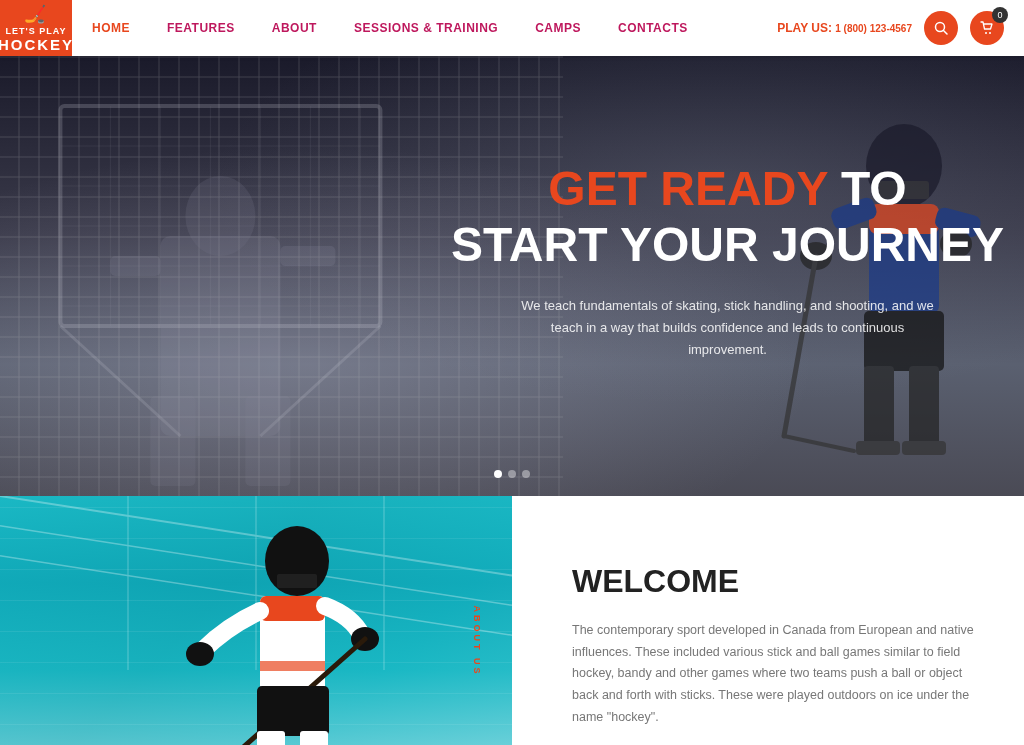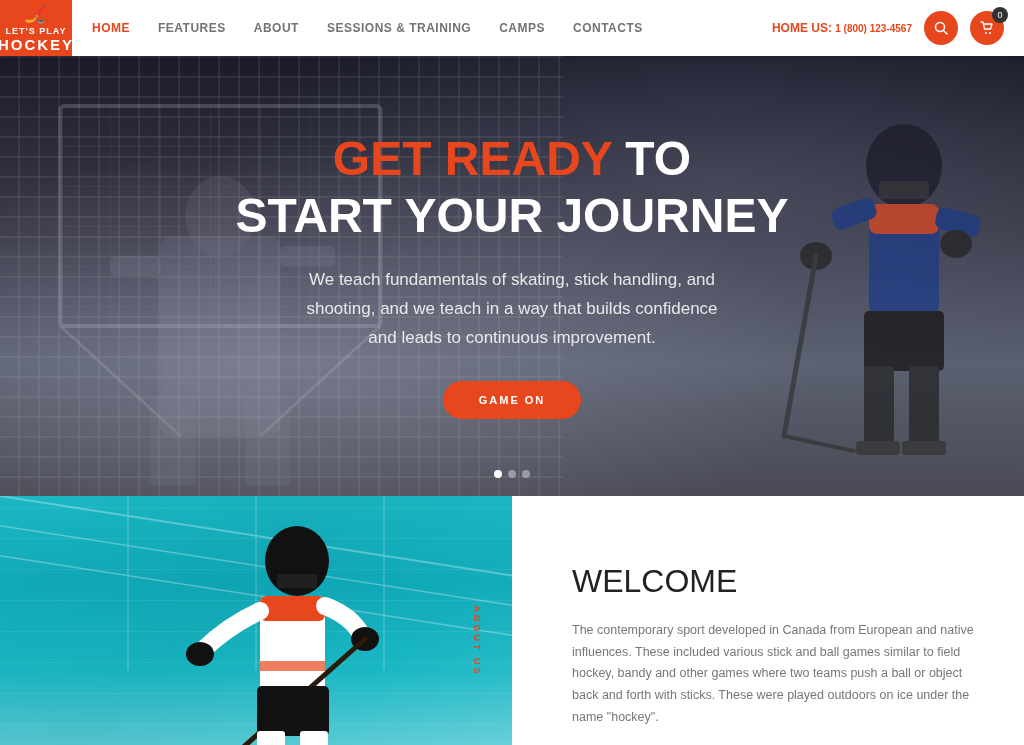--- a/index.html
+++ b/index.html
@@ -28,28 +28,28 @@
       margin-right: 20px;
       flex-shrink: 0;
     }
     .logo-text-lets { color: #fff; font-size: 9px; font-weight: 600; letter-spacing: 1px; text-transform: uppercase; }
     .logo-text-hockey { color: #fff; font-size: 15px; font-weight: 900; letter-spacing: 2px; text-transform: uppercase; }
     .logo-icon { color: #fff; font-size: 18px; margin-bottom: 1px; }
 
     .nav-links {
       display: flex;
       align-items: center;
-      gap: 28px;
+      gap: 37px;
       flex: 1;
     }
     .nav-link {
       font-size: 12px;
       font-weight: 700;
       text-transform: uppercase;
-      color: #737373;
+      color: #be185d;
       text-decoration: none;
       letter-spacing: 0.5px;
       cursor: pointer;
     }
     .nav-link.active { color: #e8471e; }
 
     .nav-right {
       display: flex;
       align-items: center;
       gap: 12px;
@@ -91,21 +91,21 @@
     }
 
     
     .hero {
       position: relative;
       height: 440px;
       background: linear-gradient(rgba(20,20,30,0.55), rgba(20,20,30,0.55)),
         linear-gradient(135deg, #2a2a3a 0%, #4a4a5a 30%, #6a6a7a 60%, #3a3a4a 100%);
       display: flex;
       align-items: center;
-      justify-content: center;
+      justify-content: flex-end;
       overflow: hidden;
     }
 
     
     .hero-bg {
       position: absolute;
       inset: 0;
       background:
         radial-gradient(ellipse at 30% 70%, rgba(180,180,200,0.3) 0%, transparent 50%),
         radial-gradient(ellipse at 70% 30%, rgba(150,160,180,0.2) 0%, transparent 50%),
@@ -144,21 +144,21 @@
     .hero-title-line2 {
       font-size: 48px;
       font-weight: 900;
       text-transform: uppercase;
       color: #fff;
       line-height: 1.1;
       margin-bottom: 23px;
     }
     .hero-subtitle {
       color: rgba(255,255,255,0.85);
-      font-size: 17px;
+      font-size: 13px;
       line-height: 1.7;
       margin-bottom: 28px;
       max-width: 420px;
       margin-left: auto;
       margin-right: auto;
     }
     .hero-btn {
       background: #e8471e;
       color: #fff;
       border: none;
@@ -232,21 +232,21 @@
 
     .about-text-side {
       width: 50%;
       padding: 50px 50px 40px 60px;
       display: flex;
       flex-direction: column;
       justify-content: center;
     }
     .about-title {
       font-size: 32px;
-      font-weight: 400;
+      font-weight: 700;
       color: #222;
       text-transform: uppercase;
       line-height: 1.15;
       margin-bottom: 20px;
     }
     .about-text {
       font-size: 12.5px;
       color: #777;
       line-height: 1.75;
     }
@@ -275,21 +275,21 @@
     <a class="nav-link active">HOME</a>
     <a class="nav-link">FEATURES</a>
     <a class="nav-link">ABOUT</a>
     <a class="nav-link">SESSIONS &amp; TRAINING</a>
     <a class="nav-link">CAMPS</a>
     <a class="nav-link">CONTACTS</a>
   </div>
 
   <div class="nav-right">
     <div class="call-us">
-      <span>HOME US:</span>
+      <span>PLAY US:</span>
       <span class="call-number">1 (800) 123-4567</span>
     </div>
     <button class="icon-btn search-btn">
       <svg width="14" height="14" viewBox="0 0 14 14" fill="none">
         <circle cx="6" cy="6" r="4.5" stroke="white" stroke-width="1.5"></circle>
         <line x1="9.5" y1="9.5" x2="13" y2="13" stroke="white" stroke-width="1.5" stroke-linecap="round"></line>
       </svg>
     </button>
     <button class="icon-btn cart-btn">
       <svg width="14" height="14" viewBox="0 0 14 14" fill="none">
@@ -360,21 +360,20 @@
   </svg>
 
   <div class="hero-content">
     <div class="hero-title-line1">
       <span class="orange">GET READY</span>
       <span class="white"> </span>
       <span class="white">TO</span>
     </div>
     <div class="hero-title-line2">START YOUR JOURNEY</div>
     <p class="hero-subtitle">We teach fundamentals of skating, stick handling, and shooting, and we teach in a way that builds confidence and leads to continuous improvement.</p>
-    <button class="hero-btn">GAME ON</button>
   </div>
 
   <div class="hero-dots">
     <div class="hero-dot active"></div>
     <div class="hero-dot"></div>
     <div class="hero-dot"></div>
   </div>
 </section>
 
 <section class="about-section">

